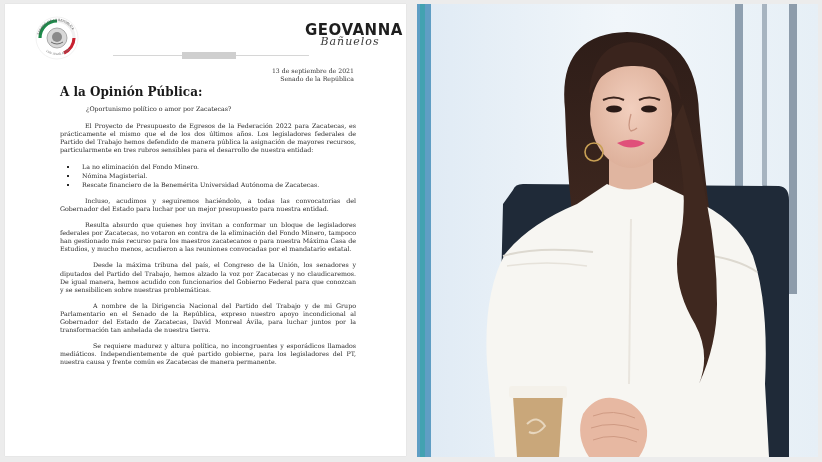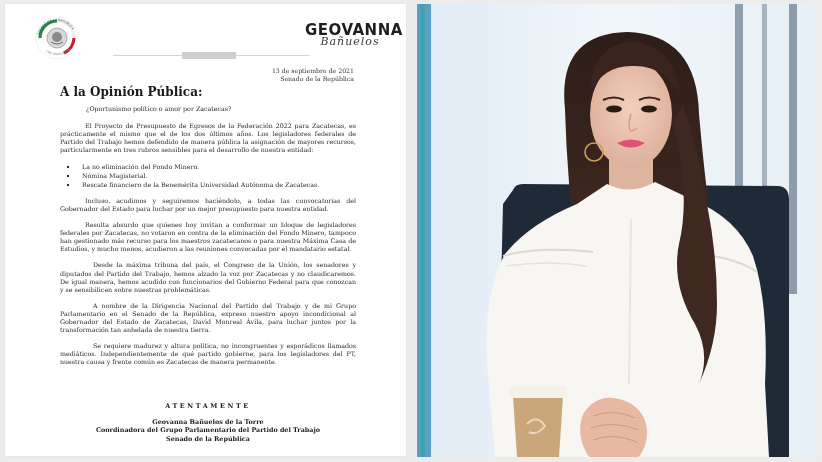--- a/index.html
+++ b/index.html
@@ -104,26 +104,20 @@
       <li>Nómina Magisterial.</li>
       <li>Rescate financiero de la Benemérita Universidad Autónoma de Zacatecas.</li>
     </ul>
     <p class="par">Incluso, acudimos y seguiremos haciéndolo, a todas las convocatorias del Gobernador del Estado para luchar por un mejor presupuesto para nuestra entidad.</p>
     <p class="par">Resulta absurdo que quienes hoy invitan a conformar un bloque de legisladores federales por Zacatecas, no votaron en contra de la eliminación del Fondo Minero, tampoco han gestionado más recurso para los maestros zacatecanos o para nuestra Máxima Casa de Estudios, y mucho menos, acudieron a las reuniones convocadas por el mandatario estatal.</p>
     <p class="par deep">Desde la máxima tribuna del país, el Congreso de la Unión, los senadores y diputados del Partido del Trabajo, hemos alzado la voz por Zacatecas y no claudicaremos. De igual manera, hemos acudido con funcionarios del Gobierno Federal para que conozcan y se sensibilicen sobre nuestras problemáticas.</p>
     <p class="par deep">A nombre de la Dirigencia Nacional del Partido del Trabajo y de mi Grupo Parlamentario en el Senado de la República, expreso nuestro apoyo incondicional al Gobernador del Estado de Zacatecas, David Monreal Ávila, para luchar juntos por la transformación tan anhelada de nuestra tierra.</p>
     <p class="par deep">Se requiere madurez y altura política, no incongruentes y esporádicos llamados mediáticos. Independientemente de qué partido gobierne, para los legisladores del PT, nuestra causa y frente común es Zacatecas de manera permanente.</p>
   </div>
 
-  <div class="closing">
-    <div class="atte">ATENTAMENTE</div>
-    <div>Geovanna Bañuelos de la Torre</div>
-    <div>Coordinadora del Grupo Parlamentario del Partido del Trabajo</div>
-    <div>Senado de la República</div>
-  </div>
 </div>
 
 <div class="photo">
   <svg width="401" height="453" viewBox="0 0 401 453">
     <defs>
       <linearGradient id="bg" x1="0" y1="0" x2="1" y2="0">
         <stop offset="0" stop-color="#dfeaf4"></stop>
         <stop offset="0.5" stop-color="#f1f6fa"></stop>
         <stop offset="1" stop-color="#e6eff6"></stop>
       </linearGradient>

